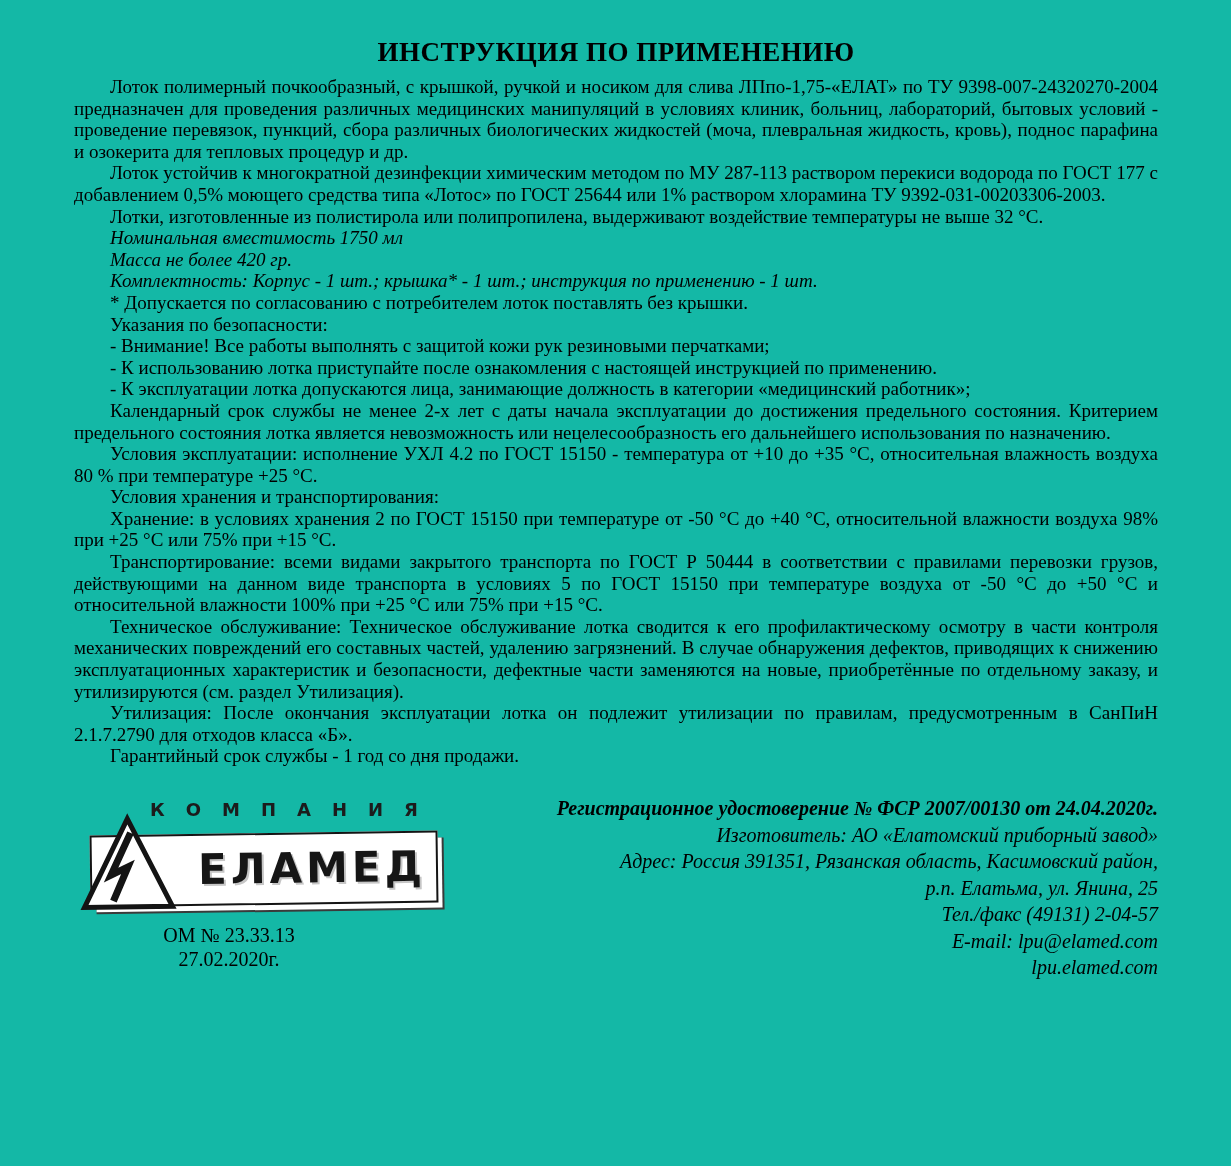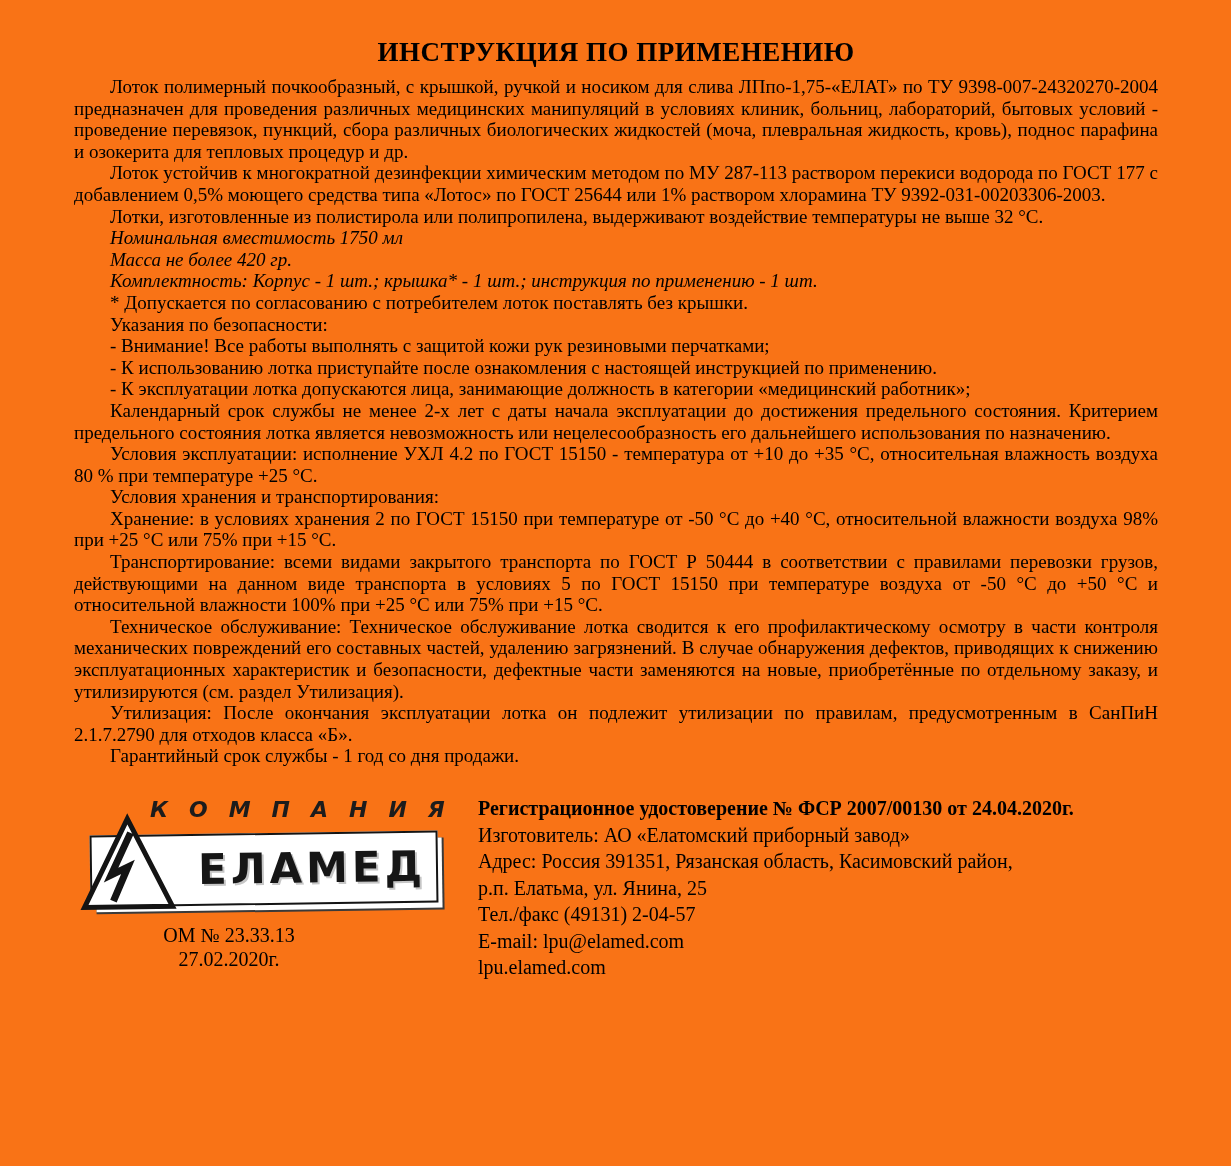--- a/index.html
+++ b/index.html
@@ -1,54 +1,54 @@
 <!DOCTYPE html>
 <html><head>
 <meta charset="utf-8">
 <style>
   html, body { margin: 0; padding: 0; background: #ffffff; }
   .page {
     width: 1231px; height: 1166px; box-sizing: border-box;
-    background: #f97316; color: #000;
+    background: #14b8a6; color: #000;
     font-family: "Liberation Serif", "DejaVu Serif", serif;
     font-size: 19px; line-height: 21.6px;
     padding: 36px 73px 0 74px; overflow: hidden; position: relative;
   }
   .title {
     text-align: center; font-weight: bold; font-size: 27px; line-height: 32px;
     margin: 0 0 8px 0; letter-spacing: 0.5px;
   }
   .p { margin: 0; text-align: justify; text-indent: 36px; }
   .it { font-style: italic; }
 
   .footer { display: flex; margin-top: 26px; }
   .f-left { flex: 0 0 400px; position: relative; padding-top: 6px; }
   .company-word {
-    font-family: "DejaVu Sans", sans-serif; font-weight: bold; font-size: 22px;
-    letter-spacing: 21px; color: #1c1c1c; margin-left: 76px; white-space: nowrap; font-style: italic;
+    font-family: "DejaVu Sans", sans-serif; font-weight: bold; font-size: 18px;
+    letter-spacing: 21px; color: #1c1c1c; margin-left: 76px; white-space: nowrap;
   }
   .logo-box {
     position: relative; margin: 12px 0 0 16px; width: 348px; height: 72px;
     border: 2px solid #141414; background: #fff;
     box-shadow: 5px 6px 0 -1px #ffffff, 6px 7px 0 0 #3a3a3a;
     transform: rotate(-0.8deg);
     display: flex; align-items: center; justify-content: flex-end;
     padding-right: 10px; box-sizing: border-box;
   }
   .brand {
     font-family: "DejaVu Sans", sans-serif; font-weight: bold; font-size: 42px;
     letter-spacing: 4px; color: #161616; text-shadow: 2px 2px 0 #c6c6c6;
   }
   .emblem { position: absolute; left: -14px; top: -24px; width: 100px; height: 100px; }
   .om  { font-size: 20px; margin: 20px 0 0 0; text-align: center; width: 310px; }
   .om2 { font-size: 20px; margin: 3px 0 0 0; text-align: center; width: 310px; }
 
   .f-right {
-    flex: 1; font-size: 20px; line-height: 26.5px;
-    padding-top: 2px; padding-left: 4px;
+    flex: 1; font-style: italic; font-size: 20px; line-height: 26.5px;
+    padding-top: 2px; padding-left: 4px; text-align: right;
   }
   .reg { font-weight: bold; }
   .email-line { display: flex; flex-direction: column; }
   .email-gap { width: 60px; display: inline-block; }
 </style>
 </head>
 <body>
 
 <div class="page">
 

